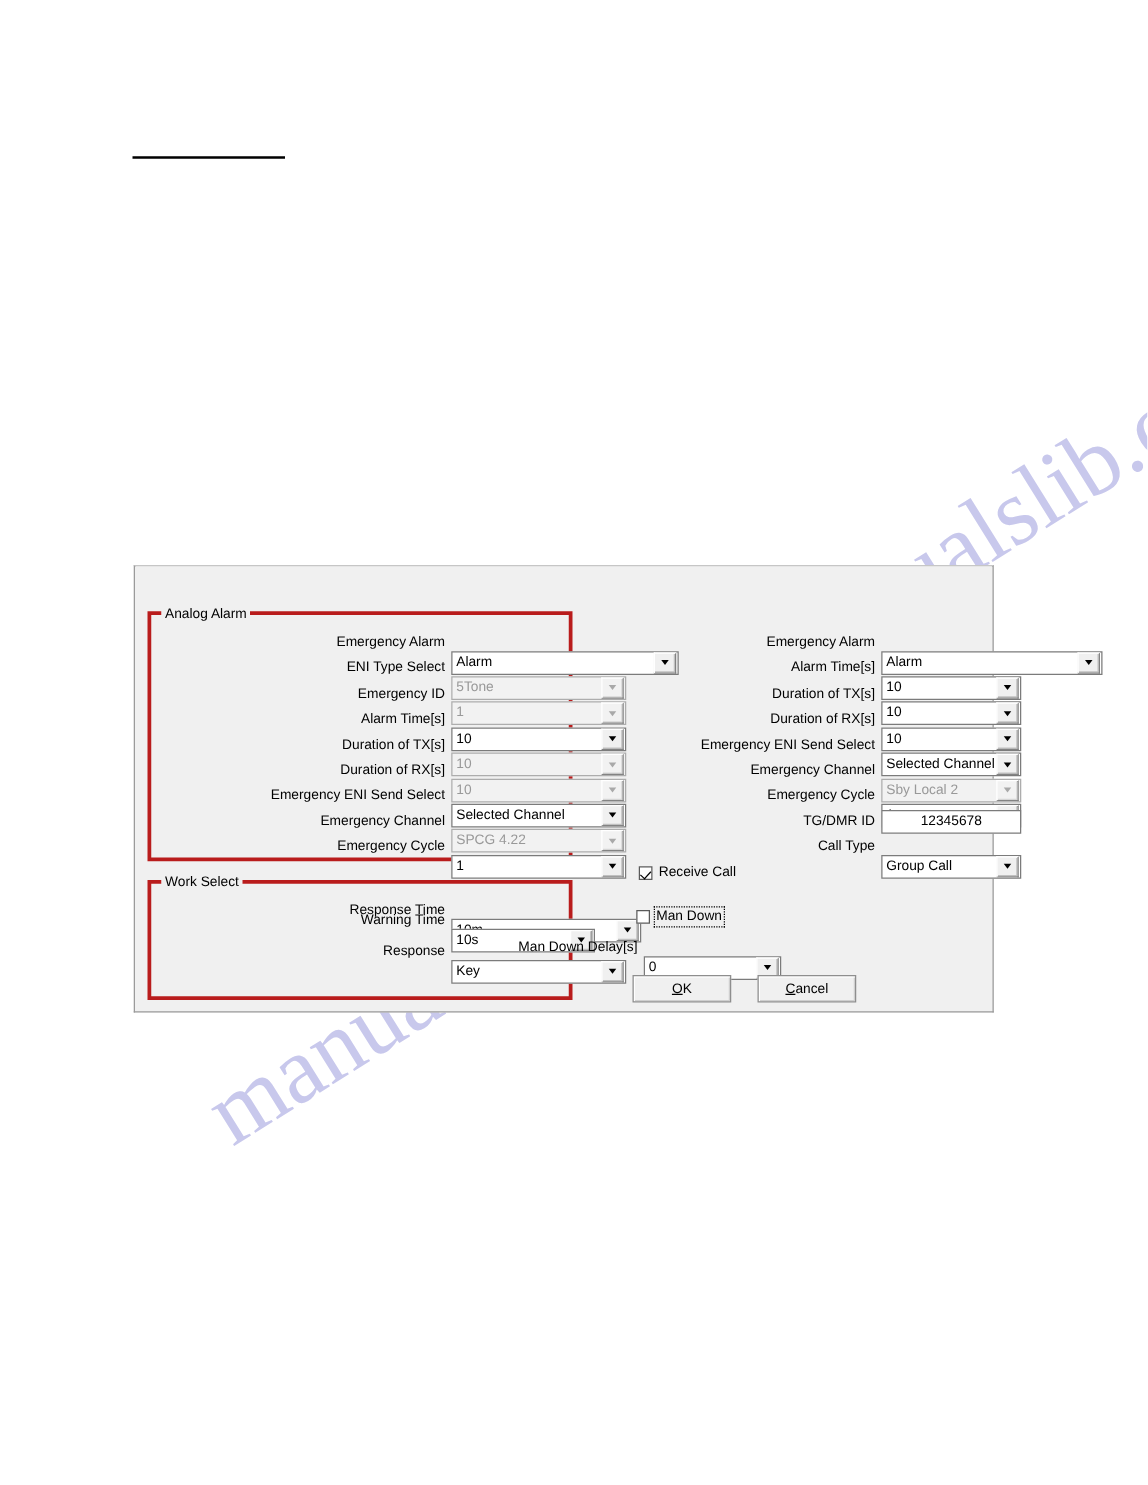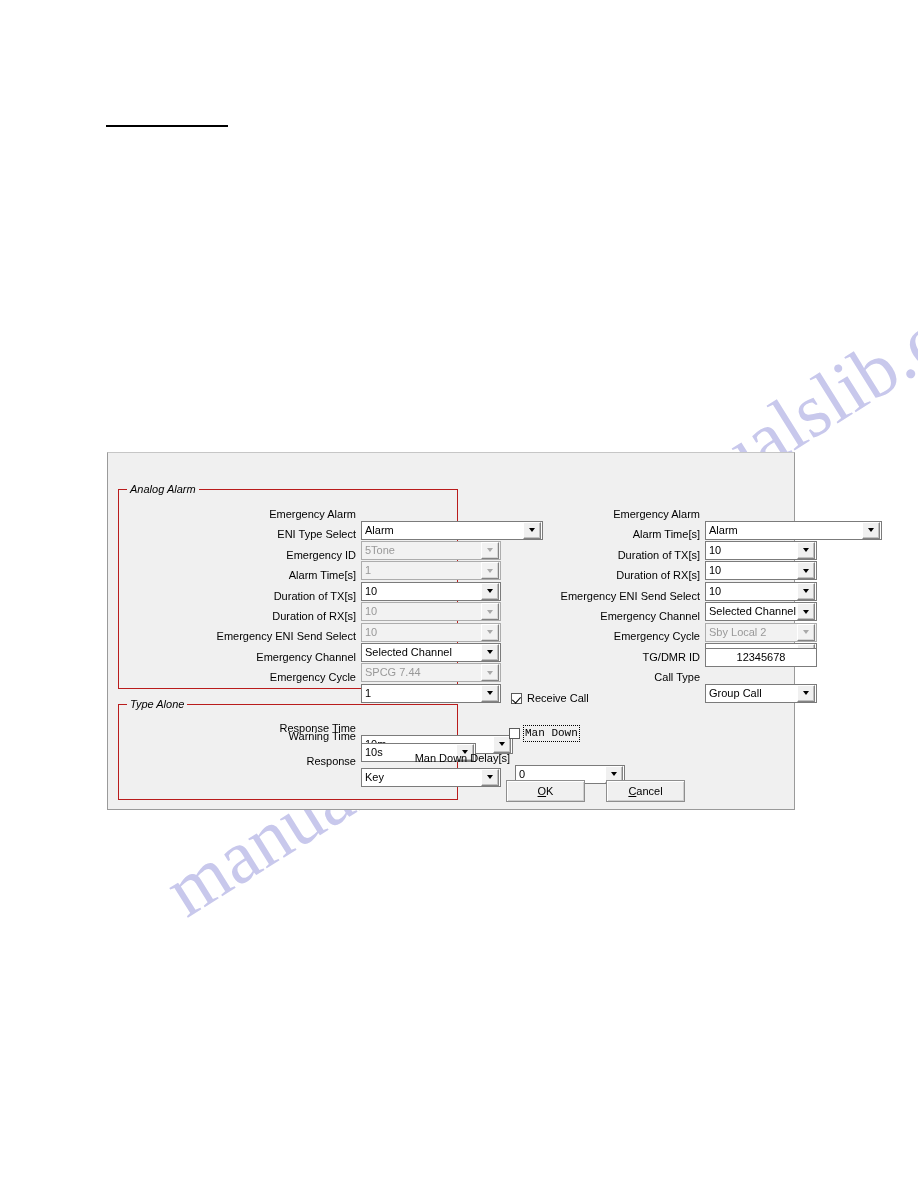--- a/index.html
+++ b/index.html
@@ -118,23 +118,22 @@
   }
 
   .dlg-body {
     position: relative;
     height: 332px;
   }
 
   
   .group {
     position: absolute;
-    border: 1px solid #b91c1c;
-    box-sizing: border-box;
-    font-style: italic;
+    border: 3px solid #b91c1c;
+    box-sizing: border-box;
   }
   .group > .group-title {
     position: absolute;
     top: -7px;
     left: 8px;
     background: #f0f0f0;
     padding: 0 3px;
     font-size: 11px;
     color: #000000;
     white-space: nowrap;
@@ -250,21 +249,20 @@
     transform: rotate(42deg);
   }
   .checkrow .clabel {
     font-size: 11px;
     white-space: nowrap;
     line-height: 13px;
   }
   .checkrow.focused .clabel {
     outline: 1px dotted #000000;
     outline-offset: 1px;
-    font-family: Liberation Mono, monospace;
   }
 
   
   .btn {
     position: absolute;
     box-sizing: border-box;
     height: 22px;
     background: #f0f0f0;
     border: 1px solid #8e8e8e;
     box-shadow: inset 1px 1px 0 #ffffff, inset -1px -1px 0 #cfcfcf;
@@ -284,21 +282,21 @@
 <div class="dialog">
 
 
   <div class="dlg-body">
 
     <div class="group" id="grp-analog">
       <span class="group-title">Analog Alarm</span>
     </div>
 
     <div class="group" id="grp-workalone">
-      <span class="group-title">Type Alone</span>
+      <span class="group-title">Work Select</span>
     </div>
 
 
     <div id="rows-host">
         <div class="row" style="left: 98px; top: 52px;">
           <span class="lbl" style="width: 150px;">Emergency Alarm</span>
           <span class="combo" style="width: 182px;">
             <span class="val">Alarm</span>
             <span class="arrow"></span>
           </span>
@@ -341,21 +339,21 @@
         <div class="row" style="left: 98px; top: 174.4px;">
           <span class="lbl" style="width: 150px;">Emergency ENI Send Select</span>
           <span class="combo" style="width: 140px;">
             <span class="val">Selected Channel</span>
             <span class="arrow"></span>
           </span>
         </div>
         <div class="row" style="left: 98px; top: 194.8px;">
           <span class="lbl" style="width: 150px;">Emergency Channel</span>
           <span class="combo disabled" style="width: 140px;">
-            <span class="val">SPCG 7.44</span>
+            <span class="val">SPCG 4.22</span>
             <span class="arrow"></span>
           </span>
         </div>
         <div class="row" style="left: 98px; top: 215.2px;">
           <span class="lbl" style="width: 150px;">Emergency Cycle</span>
           <span class="combo" style="width: 140px;">
             <span class="val">1</span>
             <span class="arrow"></span>
           </span>
         </div>

